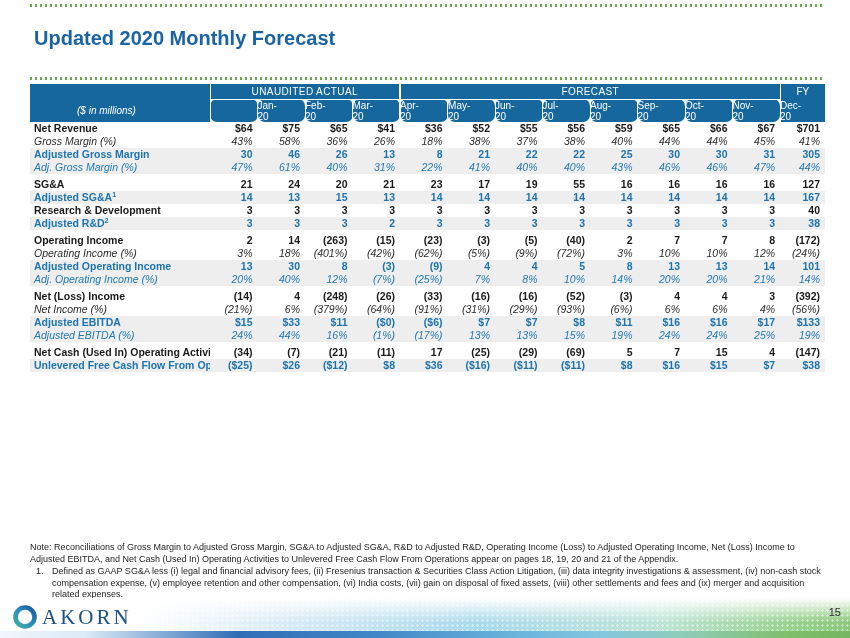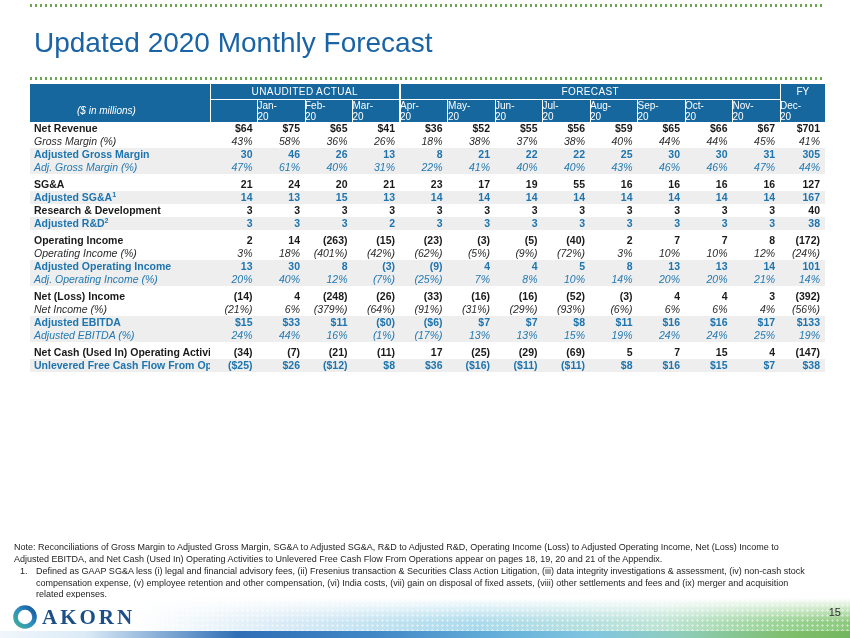--- a/index.html
+++ b/index.html
@@ -4,62 +4,62 @@
 <style>
   * { margin:0; padding:0; box-sizing:border-box; }
   body { font-family:"Liberation Sans", sans-serif; background:#fff; }
   .slide { position:relative; width:850px; height:638px; background:#fff; overflow:hidden; }
 
   .dots { position:absolute; left:30px; width:792px; height:3px;
           background:repeating-linear-gradient(to right,#6ba74e 0 2px,transparent 2px 5px); }
   .dots-top { top:4px; }
   .dots-mid { top:77px; }
 
-  .page-title { position:absolute; top:27px; left:34px; font-size:28px; font-weight:normal;
+  .page-title { position:absolute; top:27px; left:34px; font-size:20px; font-weight:bold;
                 color:#1a64a5; letter-spacing:0; }
 
   .tbl-wrap { position:absolute; top:84px; left:30px; width:795px; }
   table { border-collapse:collapse; table-layout:fixed; width:795px; }
   thead th { background:#15679e; color:#fff; font-weight:normal; font-size:10px; padding:0; }
   tr.h1 th { height:15px; }
   tr.h2 th { height:18px;padding-left:47px; }
   th.corner { background:#15679e; }
   th.grp { border-left:1px solid #fff; border-bottom:1px solid #fff; letter-spacing:.4px; }
   th.sep { border-left:2px solid #fff !important; }
   th.fy-top { border-left:1px solid #fff; }
   th.units { text-align:left; font-style:italic; padding-left:4px; }
-  th.mon { border-left:1px solid #fff; text-align:center; }
+  th.mon { border-left:1px solid #fff; text-align:center;border-radius:7px; }
   th.fy { border-left:1px solid #fff; text-align:right; }
 
   tbody td { height:13px; line-height:13px; font-size:10.5px; white-space:nowrap; overflow:hidden; }
   td.lbl { text-align:left; padding-left:4px; }
   td.val { text-align:right; padding-right:5px; }
   tr.band td { background:#eeeeee; }
   tr.r-bold td { font-weight:bold; color:#1a1a1a; }
   tr.r-italic td { font-style:italic; color:#2b2b2b; }
   tr.r-adj-bold td { font-weight:bold; color:#1e74ae; }
   tr.r-adj-italic td { font-style:italic; color:#2379b1; }
   tr.spacer td { height:4px; background:#fff !important; }
   td sup { font-size:7px; vertical-align:super; line-height:0; }
 
-  .footnotes { position:absolute; top:542px; left:14px; width:795px; color:#1d1d1d;
+  .footnotes { position:absolute; top:542px; left:30px; width:795px; color:#1d1d1d;
                font-size:9px; line-height:11.5px; }
   .fn-note { margin-bottom:1px; }
   .fn-row { display:flex; margin-top:0px; }
   .fn-num { width:22px; flex:0 0 22px; padding-left:6px; }
   .fn-text { flex:1; }
 
   .footer { position:absolute; left:0; bottom:0; width:850px; height:40px;
     background:
       radial-gradient(rgba(255,255,255,.45) 1px, transparent 1.3px) 0 0/5px 5px,
       linear-gradient(to bottom, #ffffff 0%, rgba(255,255,255,0) 60%),
       linear-gradient(to right, #ffffff 0%, #ffffff 16%, #d8eaf6 34%, #abdaec 56%, #bfe4d6 78%, #9ad394 92%, #8cc87c 100%); }
   .footer-strip { position:absolute; left:0; bottom:0; width:850px; height:7px;
     background:linear-gradient(to right, #f0f6fb 0%, #dcebf7 10%, #2f6eb5 28%, #4187c6 44%, #63aed9 58%, #82c6e0 70%, #8fcdbb 80%, #7fbe6a 93%, #74b65f 100%); }
-  .logo { position:absolute; left:12px; bottom:8px; display:flex; align-items:center;font-weight:bold; }
+  .logo { position:absolute; left:12px; bottom:8px; display:flex; align-items:center; }
   .logo-text { font-family:"Liberation Serif", serif; font-size:21px; color:#1c4f86;
                letter-spacing:3px; margin-left:4px; }
   .page-num { position:absolute; right:9px; bottom:20px; font-size:11px; color:#2b2b2b; }
 </style>
 </head>
 <body>
 
 <div class="slide">
   <div class="dots dots-top"></div>
   <div class="page-title">Updated 2020 Monthly Forecast</div>

